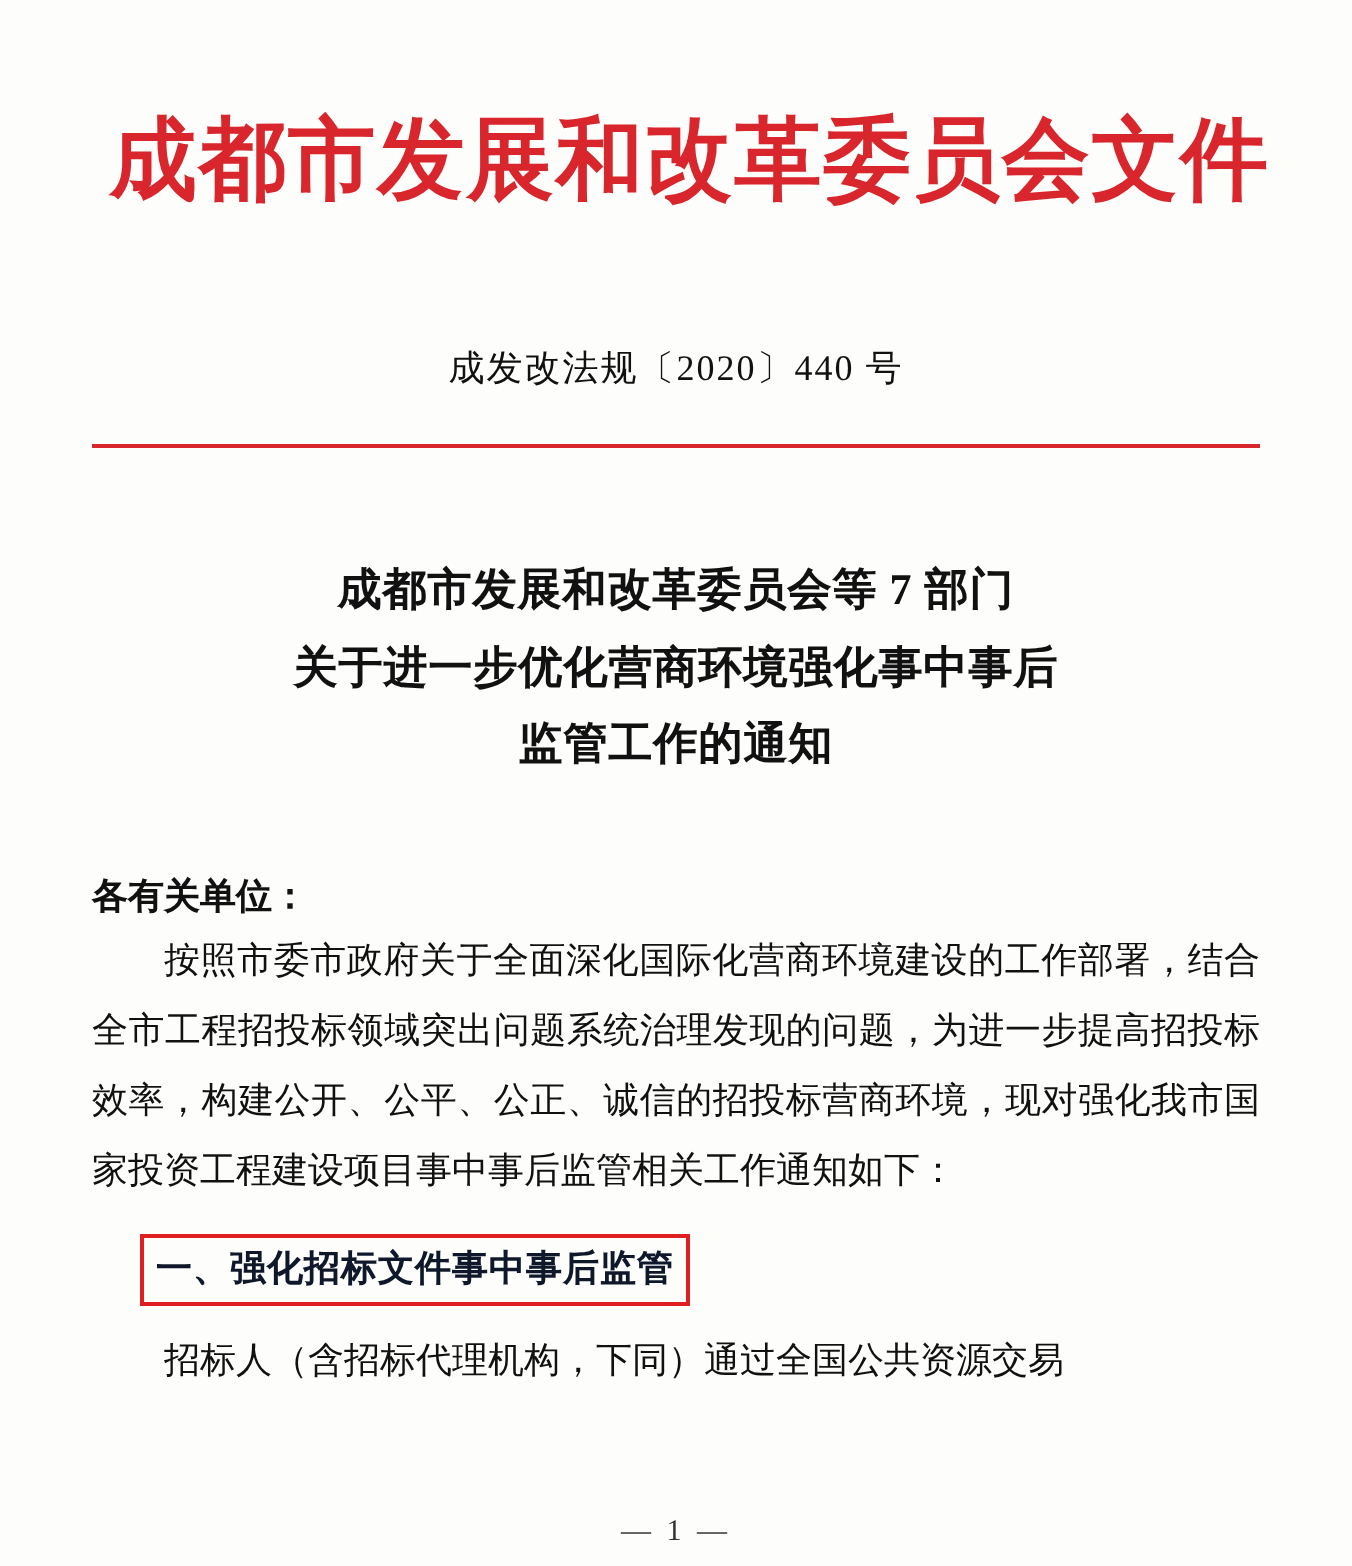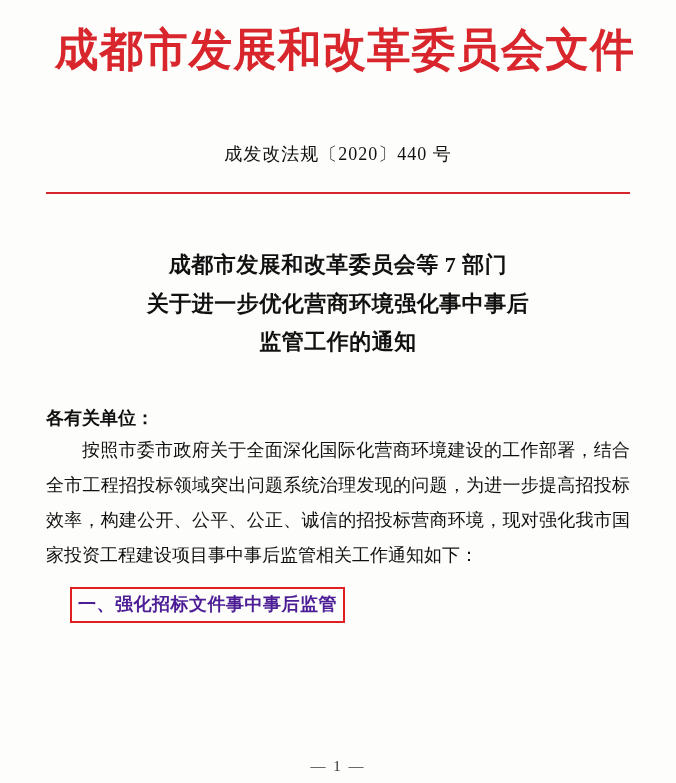--- a/index.html
+++ b/index.html
@@ -17,21 +17,21 @@
   .page {
     position: relative;
     width: 676px;
     height: 783px;
     background: #fdfdfb;
     box-sizing: border-box;
     padding: 0 46px;
   }
   .masthead {
     text-align: center;
-    padding-top: 22px;
+    padding-top: 52px;
     padding-bottom: 4px;
   }
   .masthead-title {
     color: #d8262c;
     font-family: "Liberation Serif", "DejaVu Serif", serif;
     font-weight: bold;
     font-size: 45px;
     letter-spacing: 1px;
     line-height: 1.25;
     white-space: nowrap;
@@ -81,21 +81,21 @@
   }
   .section-head-wrap {
     margin-top: 14px;
     position: relative;
     display: block;
   }
   .section-head {
     display: inline-block;
     font-size: 18px;
     font-weight: bold;
-    color: #4c1d95;
+    color: #0f172a;
     padding: 2px 6px 3px 6px;
     border: 2px solid #e02020;
     margin-left: 24px;
     line-height: 1.5;
     letter-spacing: 0.5px;
   }
   .para-after-head {
     margin-top: 10px;
     font-size: 18px;
     line-height: 1.95;
@@ -134,16 +134,17 @@
   </div>
 
   <div class="salutation">各有关单位：</div>
 
   <div class="body-para">按照市委市政府关于全面深化国际化营商环境建设的工作部署，结合全市工程招投标领域突出问题系统治理发现的问题，为进一步提高招投标效率，构建公开、公平、公正、诚信的招投标营商环境，现对强化我市国家投资工程建设项目事中事后监管相关工作通知如下：</div>
 
   <div class="section-head-wrap">
     <span class="section-head">一、强化招标文件事中事后监管</span>
   </div>
 
+  <div class="para-after-head">招标人（含招标代理机构，下同）通过全国公共资源交易</div>
 
   <div class="page-footer">— 1 —</div>
 
 </div>
 
 </body></html>

